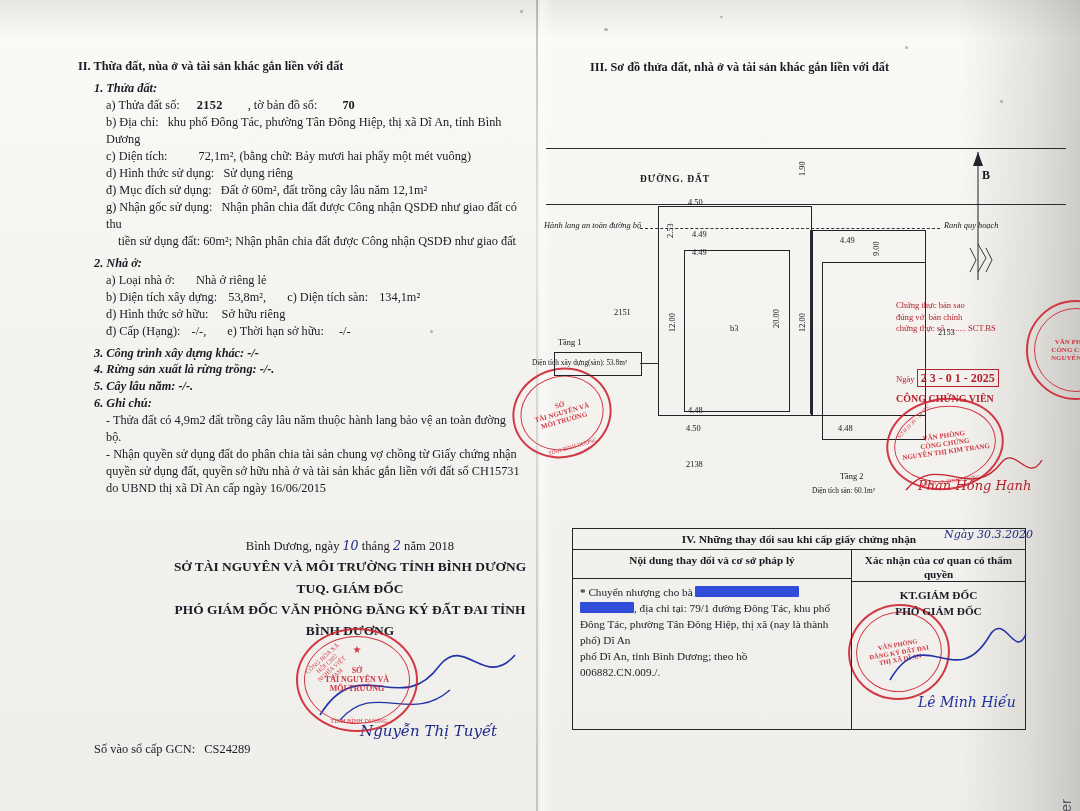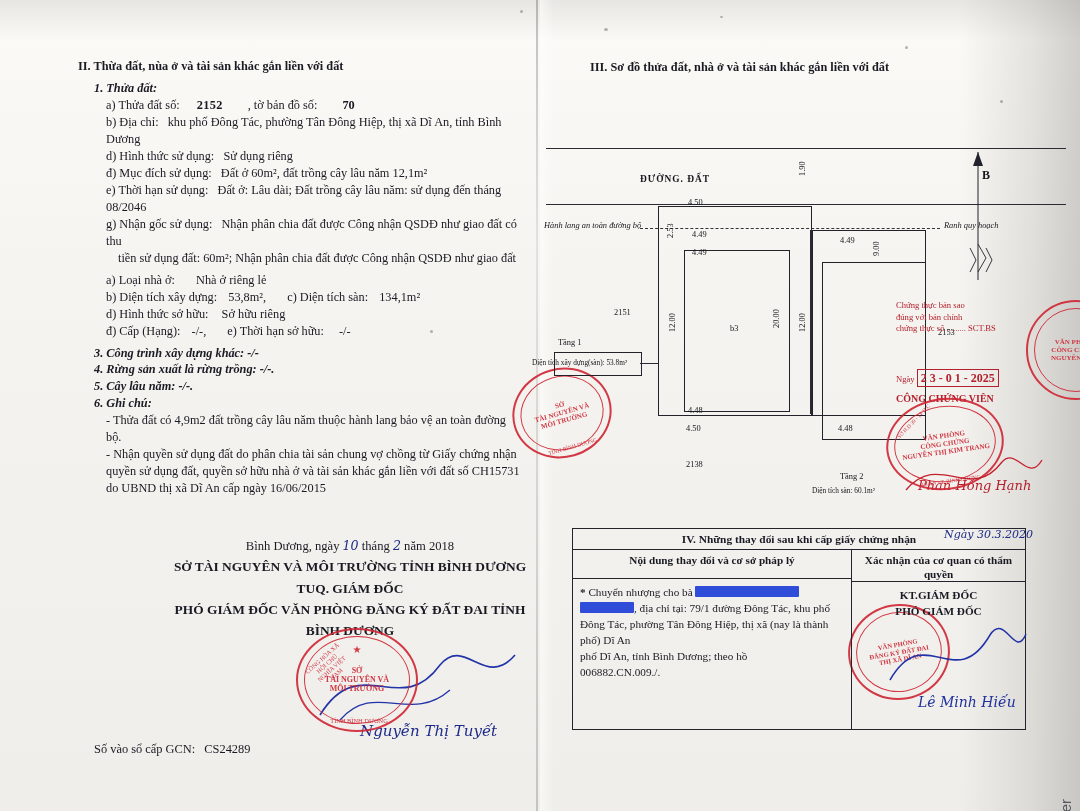--- a/index.html
+++ b/index.html
@@ -184,43 +184,44 @@
       <span class="b mono-num" style="padding:0 22px 0 14px">2152</span>
       <span>, tờ bản đồ số:</span>
       <span class="b" style="padding-left:22px">70</span>
     </div>
 
     <div class="ind2">
       <span>b) Địa chỉ:</span>
       <span style="padding-left:6px">khu phố Đông Tác, phường Tân Đông Hiệp, thị xã Dĩ An, tỉnh Bình Dương</span>
     </div>
 
+    <div class="ind2">
+      <span>c) Diện tích:</span>
+      <span style="padding-left:28px">72,1m², (bằng chữ: Bảy mươi hai phẩy một mét vuông)</span>
+    </div>
 
     <div class="ind2">
       <span>d) Hình thức sử dụng:</span>
       <span style="padding-left:6px">Sử dụng riêng</span>
     </div>
 
     <div class="ind2">
       <span>đ) Mục đích sử dụng:</span>
       <span style="padding-left:6px">Đất ở 60m², đất trồng cây lâu năm 12,1m²</span>
     </div>
 
-    <div class="ind2">
-      <span>e) Thời hạn sử dụng:</span>
-      <span style="padding-left:6px">Đất ở: Lâu dài; Đất trồng cây lâu năm: sử dụng đến tháng 08/2046</span>
-    </div>
 
     <div class="ind2">
       <span>g) Nhận gốc sử dụng:</span>
       <span style="padding-left:6px">Nhận phân chia đất được Công nhận QSDĐ như giao đất có thu</span>
     </div>
     <div class="ind3">tiền sử dụng đất: 60m²; Nhận phân chia đất được Công nhận QSDĐ như giao đất</div>
 
     <div class="gap"></div>
+    <div class="ind1 b i">2. Nhà ở:</div>
 
     <div class="ind2">
       <span>a) Loại nhà ở:</span>
       <span style="padding-left:18px">Nhà ở riêng lẻ</span>
     </div>
 
     <div class="ind2">
       <span>b) Diện tích xây dựng:</span>
       <span style="padding-left:8px">53,8m²,</span>
       <span style="padding-left:18px">c) Diện tích sàn:</span>

